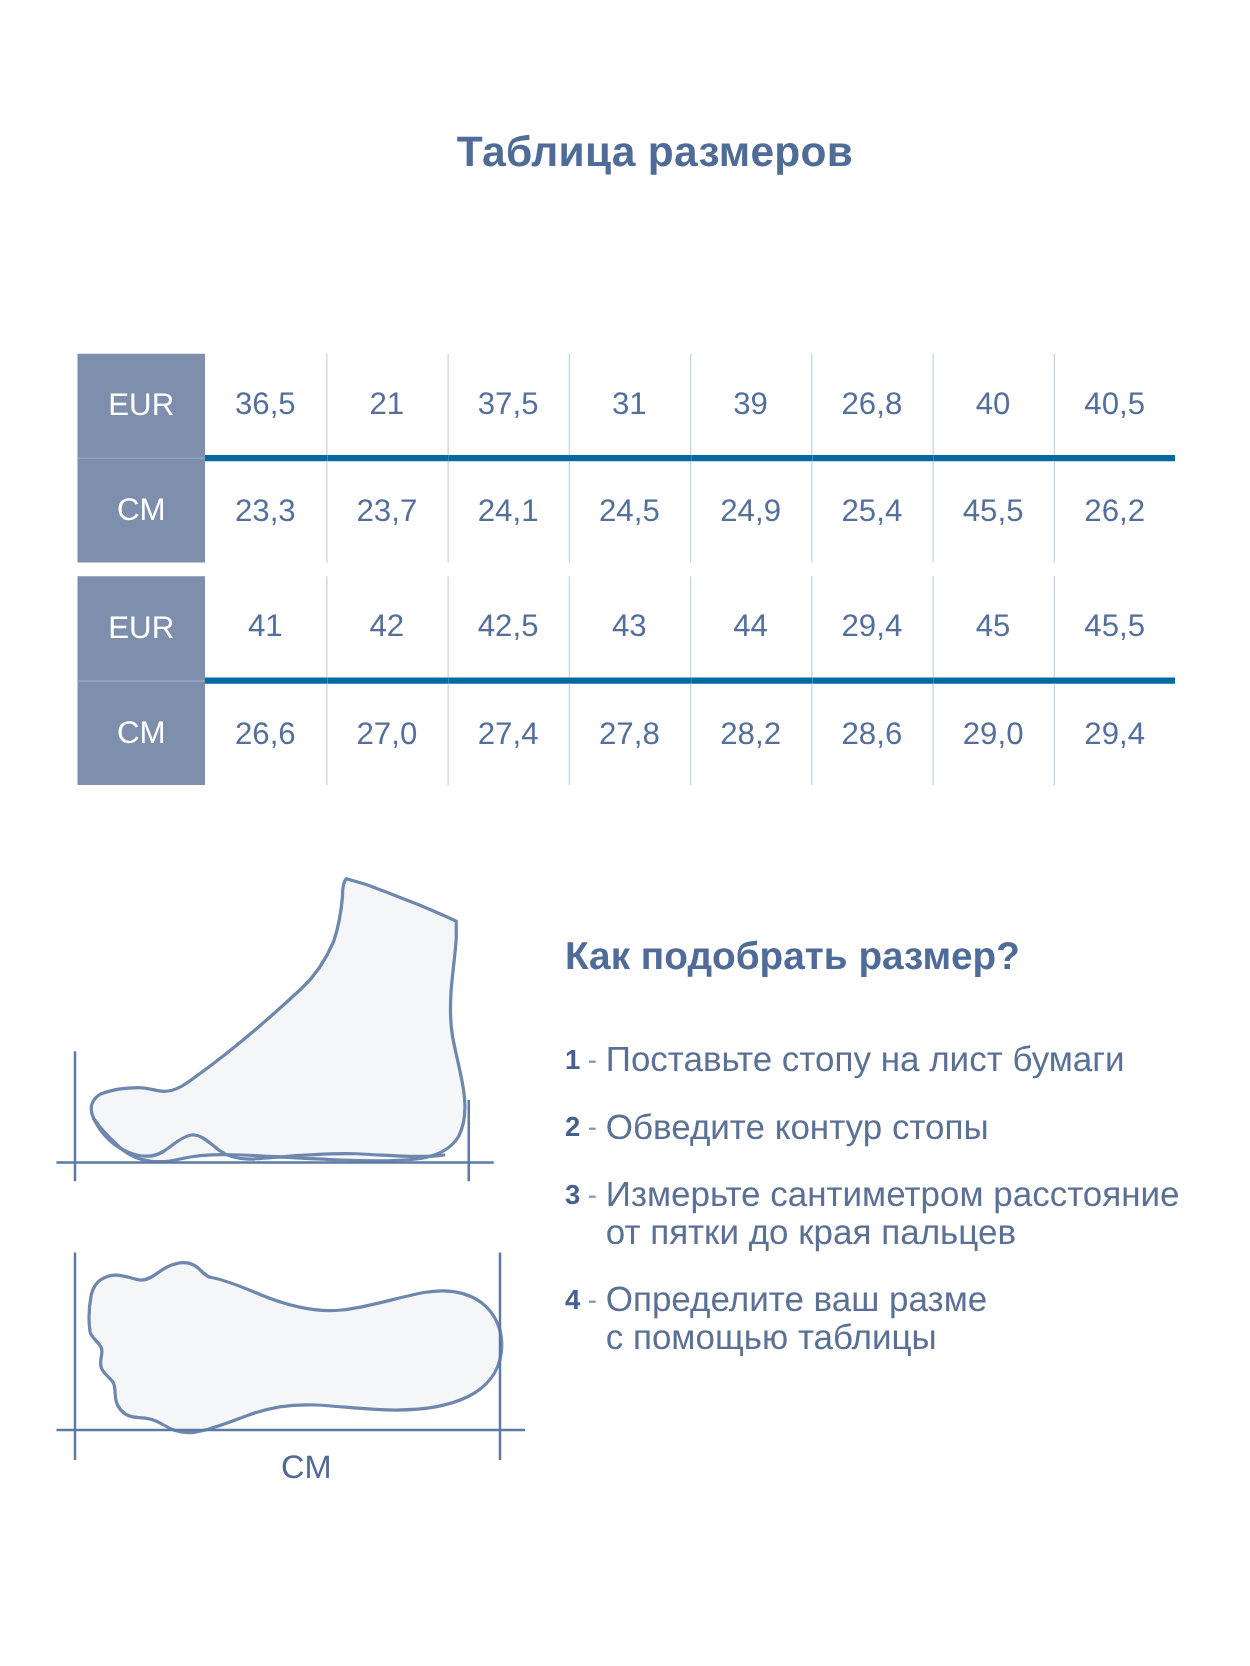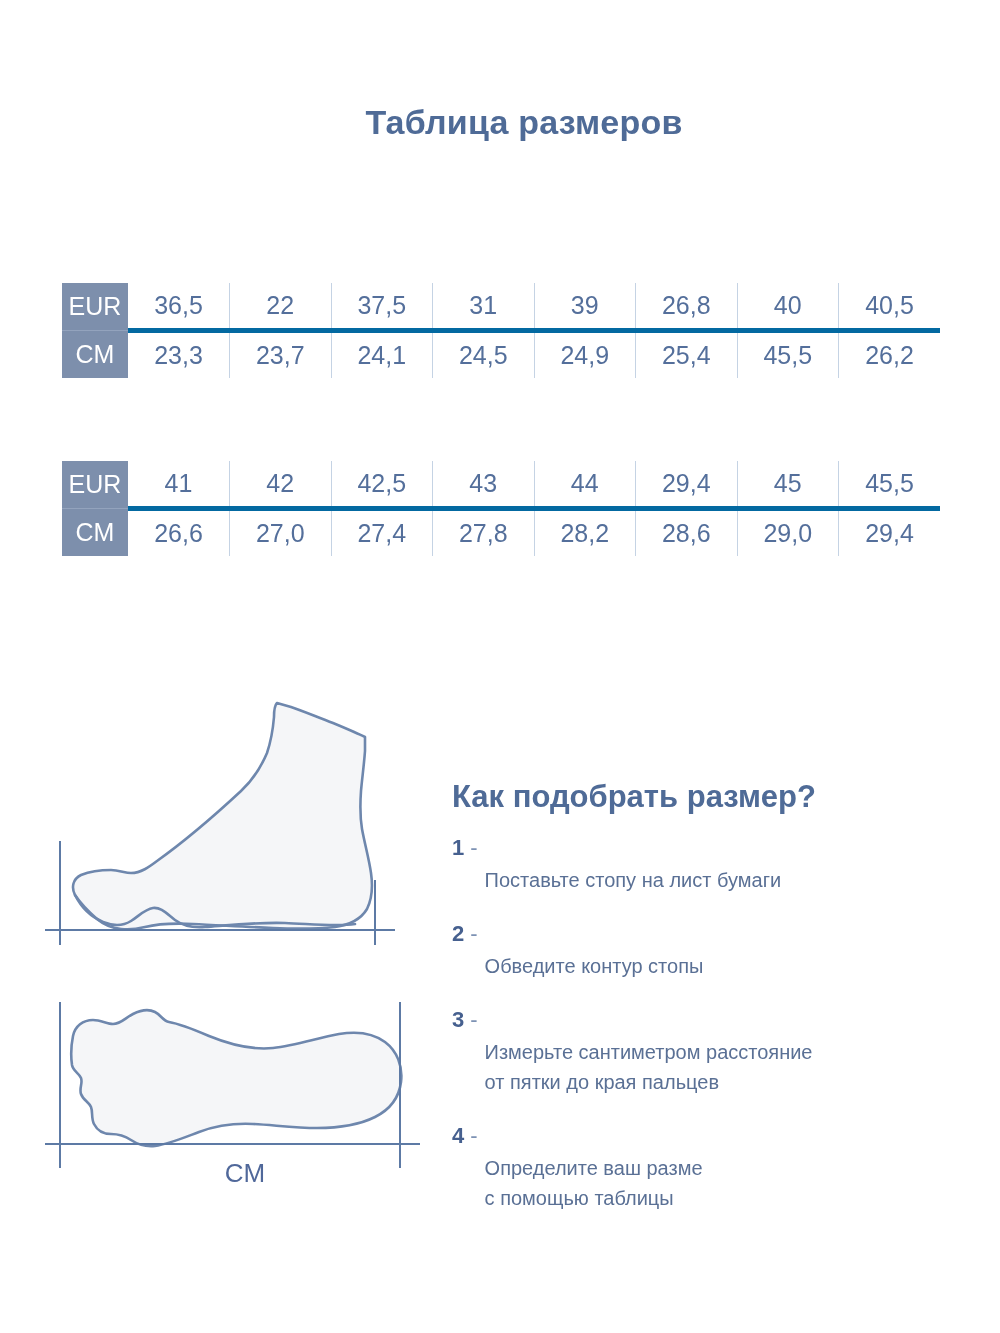--- a/index.html
+++ b/index.html
@@ -41,21 +41,21 @@
   .size-table.t1 { top: 283px; }
   .size-table.t2 { top: 461px; }
 
   .size-table td {
     height: 45px;
     text-align: center;
     vertical-align: middle;
     font-size: 25px;
     color: #546f9b;
     border-right: 1px solid #c5d3e4;
-    padding: 0;
+    padding: 18px;
   }
   .size-table td:last-child { border-right: none; }
 
   .size-table tr.row-eur td { border-bottom: 5px solid #0369a1; }
 
   .size-table td.hdr {
     background: #7d8fac;
     color: #ffffff;
     font-size: 25px;
     width: 66px;
@@ -87,21 +87,21 @@
     width: 400px;
     text-align: center;
     font-size: 26px;
     color: #50689a;
   }
 
   
   .howto-title {
     position: absolute;
     left: 452px;
-    top: 779px;
+    top: 747px;
     font-size: 31px;
     font-weight: bold;
     color: #4f6b97;
   }
   .steps {
     position: absolute;
     left: 452px;
     top: 833px;
     width: 500px;
   }
@@ -118,39 +118,38 @@
     line-height: 30px;
   }
   .step-dash {
     font-size: 22px;
     color: #7d92b4;
     margin: 0 7px 0 6px;
     flex: 0 0 auto;
     line-height: 30px;
   }
   .step-text {
-    font-size: 20px;
+    font-size: 28px;
     color: #5a7095;
     line-height: 30px;
     flex: 1 1 auto;
-    margin-top: 32px;
   }
   .step-text .l2 { display: block; }
 </style>
 </head>
 <body>
 
 <div class="page-title">Таблица размеров</div>
 
 <table class="size-table t1">
   <tbody>
     <tr class="row-eur">
       <td class="hdr">EUR</td>
       <td>36,5</td>
-      <td>22</td>
+      <td>21</td>
       <td>37,5</td>
       <td>31</td>
       <td>39</td>
       <td>26,8</td>
       <td>40</td>
       <td>40,5</td>
     </tr>
     <tr class="row-cm">
       <td class="hdr">CM</td>
       <td>23,3</td>

